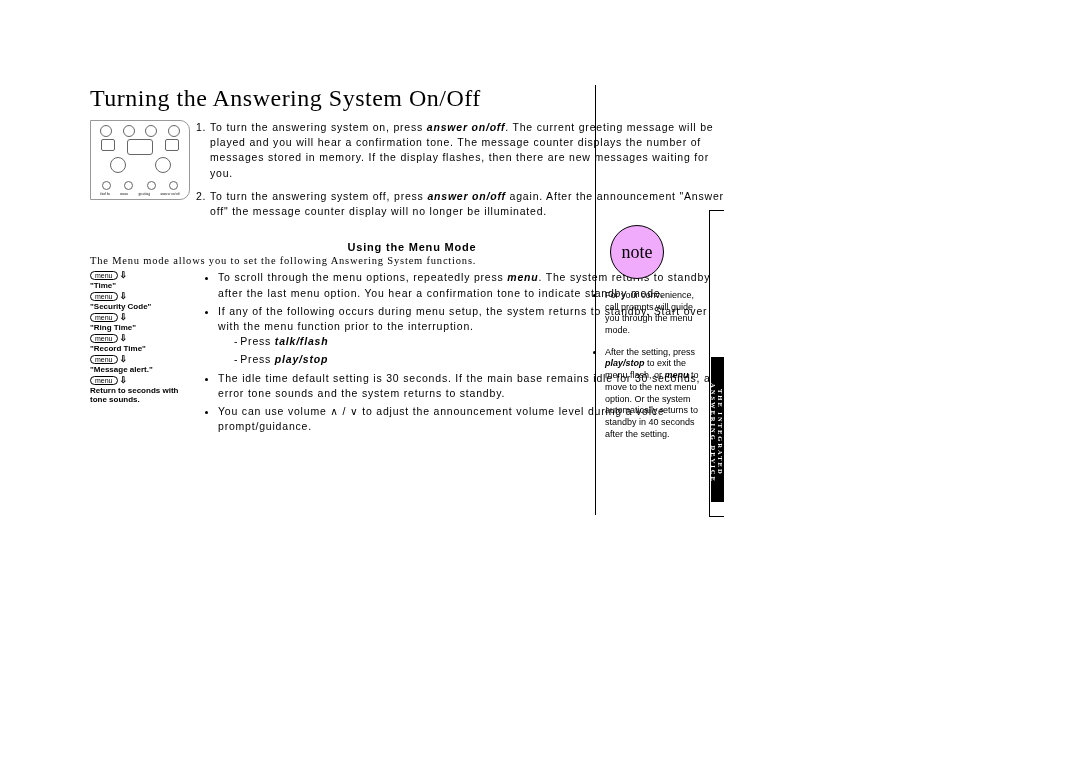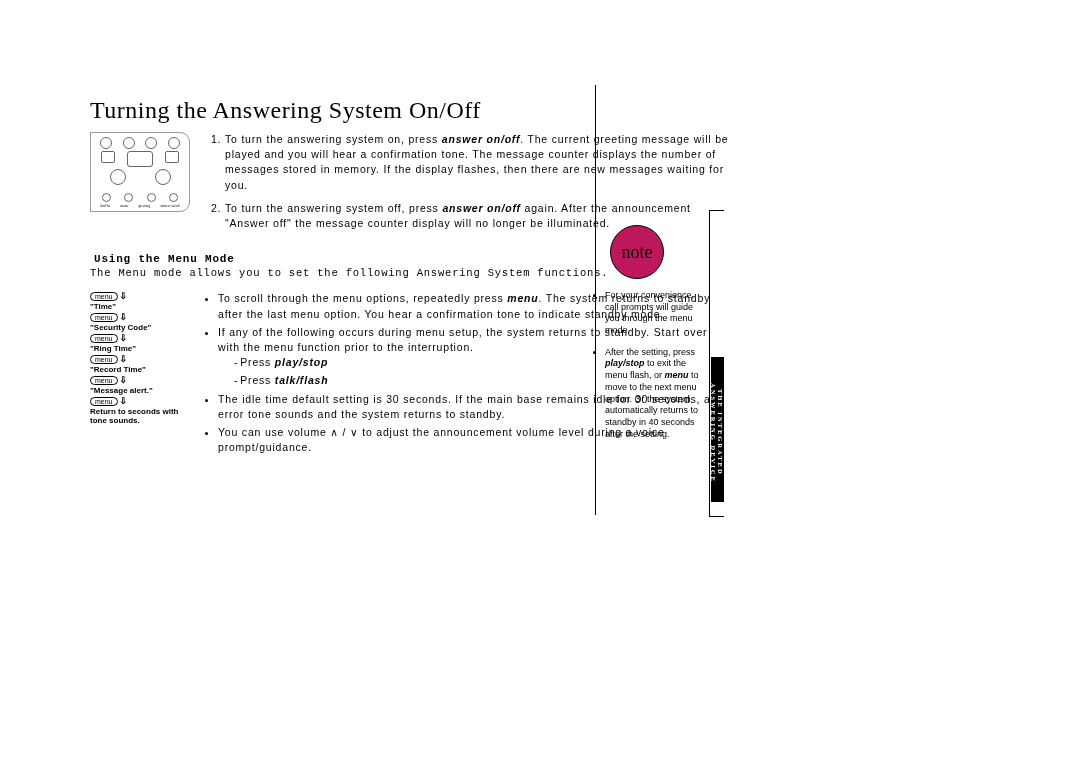--- a/index.html
+++ b/index.html
@@ -8,33 +8,33 @@
     background: #fff;
     font-family: Georgia, "Times New Roman", serif;
     width: 1080px;
     height: 763px;
     position: relative;
     color: #000;
   }
   .page {
     position: absolute;
     left: 90px;
-    top: 97px;
+    top: 85px;
     width: 640px;
   }
   h2 {
     font-family: Georgia, serif;
     font-weight: normal;
     font-size: 24px;
     margin: 0 0 8px 0;
     letter-spacing: 0.5px;
   }
   .row1 {
     display: flex;
-    gap: 21px;
+    gap: 6px;
     margin-bottom: 14px;
   }
   .panel-illustration {
     width: 100px;
     height: 80px;
     border: 1px solid #999;
     border-radius: 0 10px 10px 0;
     flex-shrink: 0;
     position: relative;
     font-size: 4px;
@@ -61,31 +61,32 @@
     letter-spacing: 0.8px;
     line-height: 1.45;
   }
   .body-text ol {
     margin: 0; padding-left: 14px;
   }
   .body-text li {
     margin-bottom: 8px;
   }
   .subhead {
-    font-family: Liberation Mono, monospace;
+    font-family: Liberation Sans, sans-serif;
     font-size: 11px;
     font-weight: bold;
     letter-spacing: 0.8px;
     margin: 4px 0 2px 4px;
+    text-align: center;
   }
   .intro {
-    font-family: Liberation Mono, monospace;
+    font-family: Liberation Serif, serif;
     font-size: 10.5px;
     letter-spacing: 0.8px;
-    margin-bottom: 12px;
+    margin-bottom: 4px;
   }
   .row2 {
     display: flex;
     gap: 12px;
   }
   .menu-flow {
     width: 100px;
     flex-shrink: 0;
     font-family: Arial, sans-serif;
     font-size: 8px;
@@ -144,21 +145,21 @@
   .note-circle {
     position:absolute;
     left: 610px;
     top: 225px;
     width: 52px; height:52px;
     border:1.5px solid #000;
     border-radius:50%;
     display:flex; align-items:center; justify-content:center;
     font-family: Georgia, serif;
     font-size: 18px;
-    background:#be185d;
+    background:#f0abfc;
   }
   .note-list {
     position:absolute;
     left: 593px;
     top: 290px;
     width: 115px;
     font-family: Arial, sans-serif;
     font-size: 9px;
     line-height:1.3;
   }
@@ -256,22 +257,22 @@
       <div class="step">"Message alert."</div>
       <div class="step"><span class="chip">menu</span><span class="arr">⇩</span></div>
       <div class="step" style="font-weight:bold">Return to seconds with tone sounds.</div>
     </div>
 
     <div class="bullets">
       <ul>
         <li><span>To scroll through the menu options, repeatedly press </span><b class="ib">menu</b><span>. The system returns to standby after the last menu option. You hear a confirmation tone to indicate standby mode.</span></li>
         <li><span>If any of the following occurs during menu setup, the system returns to standby. Start over with the menu function prior to the interruption.</span>
           <ul class="sublist">
+            <li><span>Press </span><b class="ib">talk/flash</b></li>
             <li><span>Press </span><b class="ib">play/stop</b></li>
-            <li><span>Press </span><b class="ib">talk/flash</b></li>
           </ul>
         </li>
         <li>The idle time default setting is 30 seconds. If the main base remains idle for 30 seconds, an error tone sounds and the system returns to standby.</li>
         <li><span>You can use volume </span><span>∧</span> / <span>∨</span><span> to adjust the announcement volume level during a voice prompt/guidance.</span></li>
       </ul>
     </div>
   </div>
 
 </div>
 

